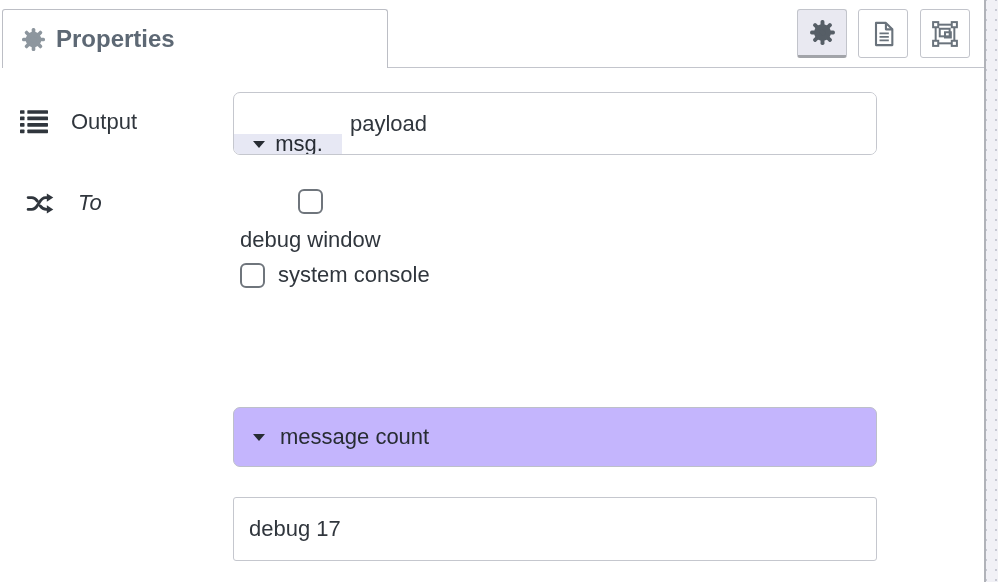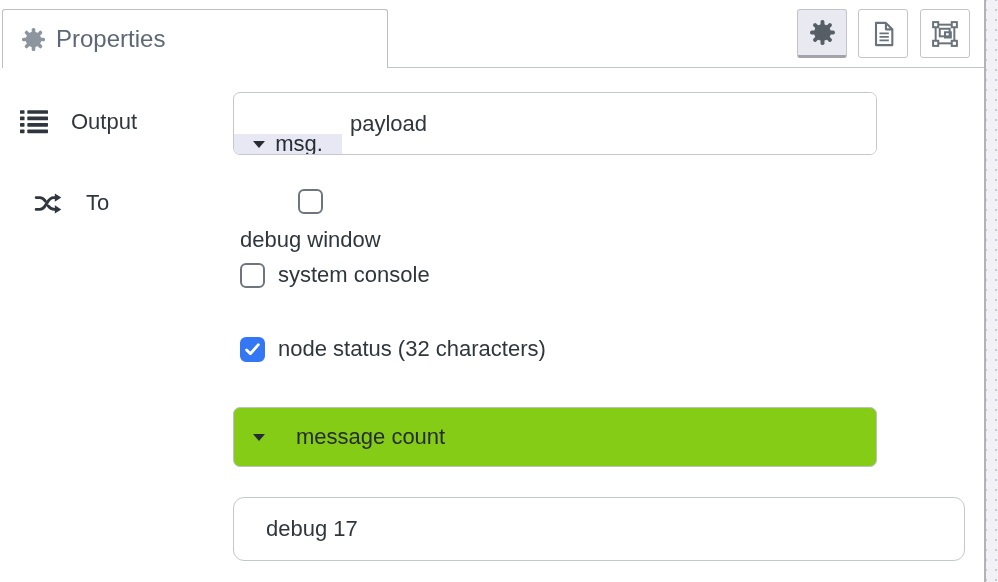--- a/index.html
+++ b/index.html
@@ -7,21 +7,21 @@
   body { font-family:"Liberation Sans","DejaVu Sans",sans-serif; color:#30363d; }
   .stage { position:relative; width:998px; height:582px; background:#fff; overflow:hidden; }
 
   
   .tab-active {
     position:absolute; left:2px; top:9px; width:386px; height:59px;
     background:#fff; border:1px solid #bcbec5; border-bottom:none;
     border-radius:3px 3px 0 0; display:flex; align-items:center;
     padding-left:18px; gap:10px;
   }
-  .tab-active .tab-label { font-size:24px; font-weight:normal; color:#5d6874;text-align:center; }
+  .tab-active .tab-label { font-size:24px; font-weight:bold; color:#5d6874;text-align:center; }
   .tabbar-line { position:absolute; left:388px; top:67px; width:597px; height:1px; background:#c3c5cc; }
 
   .tool-btn {
     position:absolute; top:9px; width:50px; height:49px; background:#fff;
     border:1px solid #c2c4cb; border-radius:3px; display:flex;
     align-items:center; justify-content:center; cursor:pointer;
   }
   .tool-btn.active { background:#e9e9f1; border-bottom:3px solid #a2a4a9; }
   .btn-gear { left:797px; }
   .btn-doc  { left:858px; }
@@ -32,21 +32,21 @@
   .canvas-strip {
     position:absolute; left:986px; top:0; width:12px; height:582px;
     background-color:#f1f1f6;
     background-image:radial-gradient(circle, #c8cad4 1px, transparent 1.4px);
     background-size:10px 10px; background-position:5px 5px;
   }
 
   
   .row-label { position:absolute; display:flex; align-items:center; gap:23px; font-size:22px; color:#30363d; }
   .lbl-output { left:20px; top:109px; }
-  .lbl-to     { left:34px; top:190px; }
+  .lbl-to     { left:26px; top:190px;font-style:italic; }
   .lbl-name   { left:20px; top:514px; }
 
   .typed-input {
     position:absolute; left:233px; top:92px; width:644px; height:63px;
     border:1px solid #c5c7ce; border-radius:7px; display:flex; overflow:hidden; background:#fff;
   }
   .typed-prefix {
     width:108px; background:#e7e8f4; display:flex; align-items:center;
     justify-content:center; gap:10px; font-size:22px; color:#272c33; cursor:pointer;margin-top:41px;
   }
@@ -62,28 +62,28 @@
   .checkbox {
     width:25px; height:25px; border:2px solid #6f757c; border-radius:6px;
     background:#fff; display:flex; align-items:center; justify-content:center; flex-shrink:0;
   }
   .checkbox svg { display:none; }
   .checkbox.checked { background:#3377f5; border-color:#3377f5; }
   .checkbox.checked svg { display:block; }
 
   .status-select {
     position:absolute; left:233px; top:407px; width:644px; height:60px;
-    background:#84cc16; border:1px solid #bdbfca; border-radius:7px;
-    display:flex; align-items:center; padding-left:19px; gap:31px;
+    background:#c4b5fd; border:1px solid #bdbfca; border-radius:7px;
+    display:flex; align-items:center; padding-left:19px; gap:15px;
     font-size:22px; color:#272c33; cursor:pointer;
   }
 
   .name-input {
-    position:absolute; left:233px; top:497px; width:732px; height:64px;
-    border:1px solid #c5c7ce; border-radius:11px; padding-left:32px;
+    position:absolute; left:233px; top:497px; width:644px; height:64px;
+    border:1px solid #c5c7ce; border-radius:3px; padding-left:15px;
     font-size:22px; color:#30363d; font-family:inherit; outline:none; background:#fff;
   }
 
   .icon { display:inline-flex; align-items:center; justify-content:center; }
 </style>
 </head>
 <body>
 
 <div class="stage">
 
@@ -187,28 +187,20 @@
     <span class="opt-label">debug window</span>
   </div>
 
   <div class="opt-row opt-2">
     <span class="checkbox">
       
     </span>
     <span class="opt-label">system console</span>
   </div>
 
-  <div class="opt-row opt-3">
-    <span class="checkbox checked">
-      <svg width="15" height="13" viewBox="0 0 14 12">
-          <path d="M1.5 6.5 L5 10 L12.5 1.5" stroke="#fff" stroke-width="2.6" fill="none" stroke-linecap="round" stroke-linejoin="round"></path>
-        </svg>
-    </span>
-    <span class="opt-label">node status (32 characters)</span>
-  </div>
 
   <div class="status-select">
     <span class="caret"></span>
     <span>message count</span>
   </div>
 
 
   <input class="name-input" type="text" value="debug 17" style="">
 
   <div class="panel-edge"></div>

